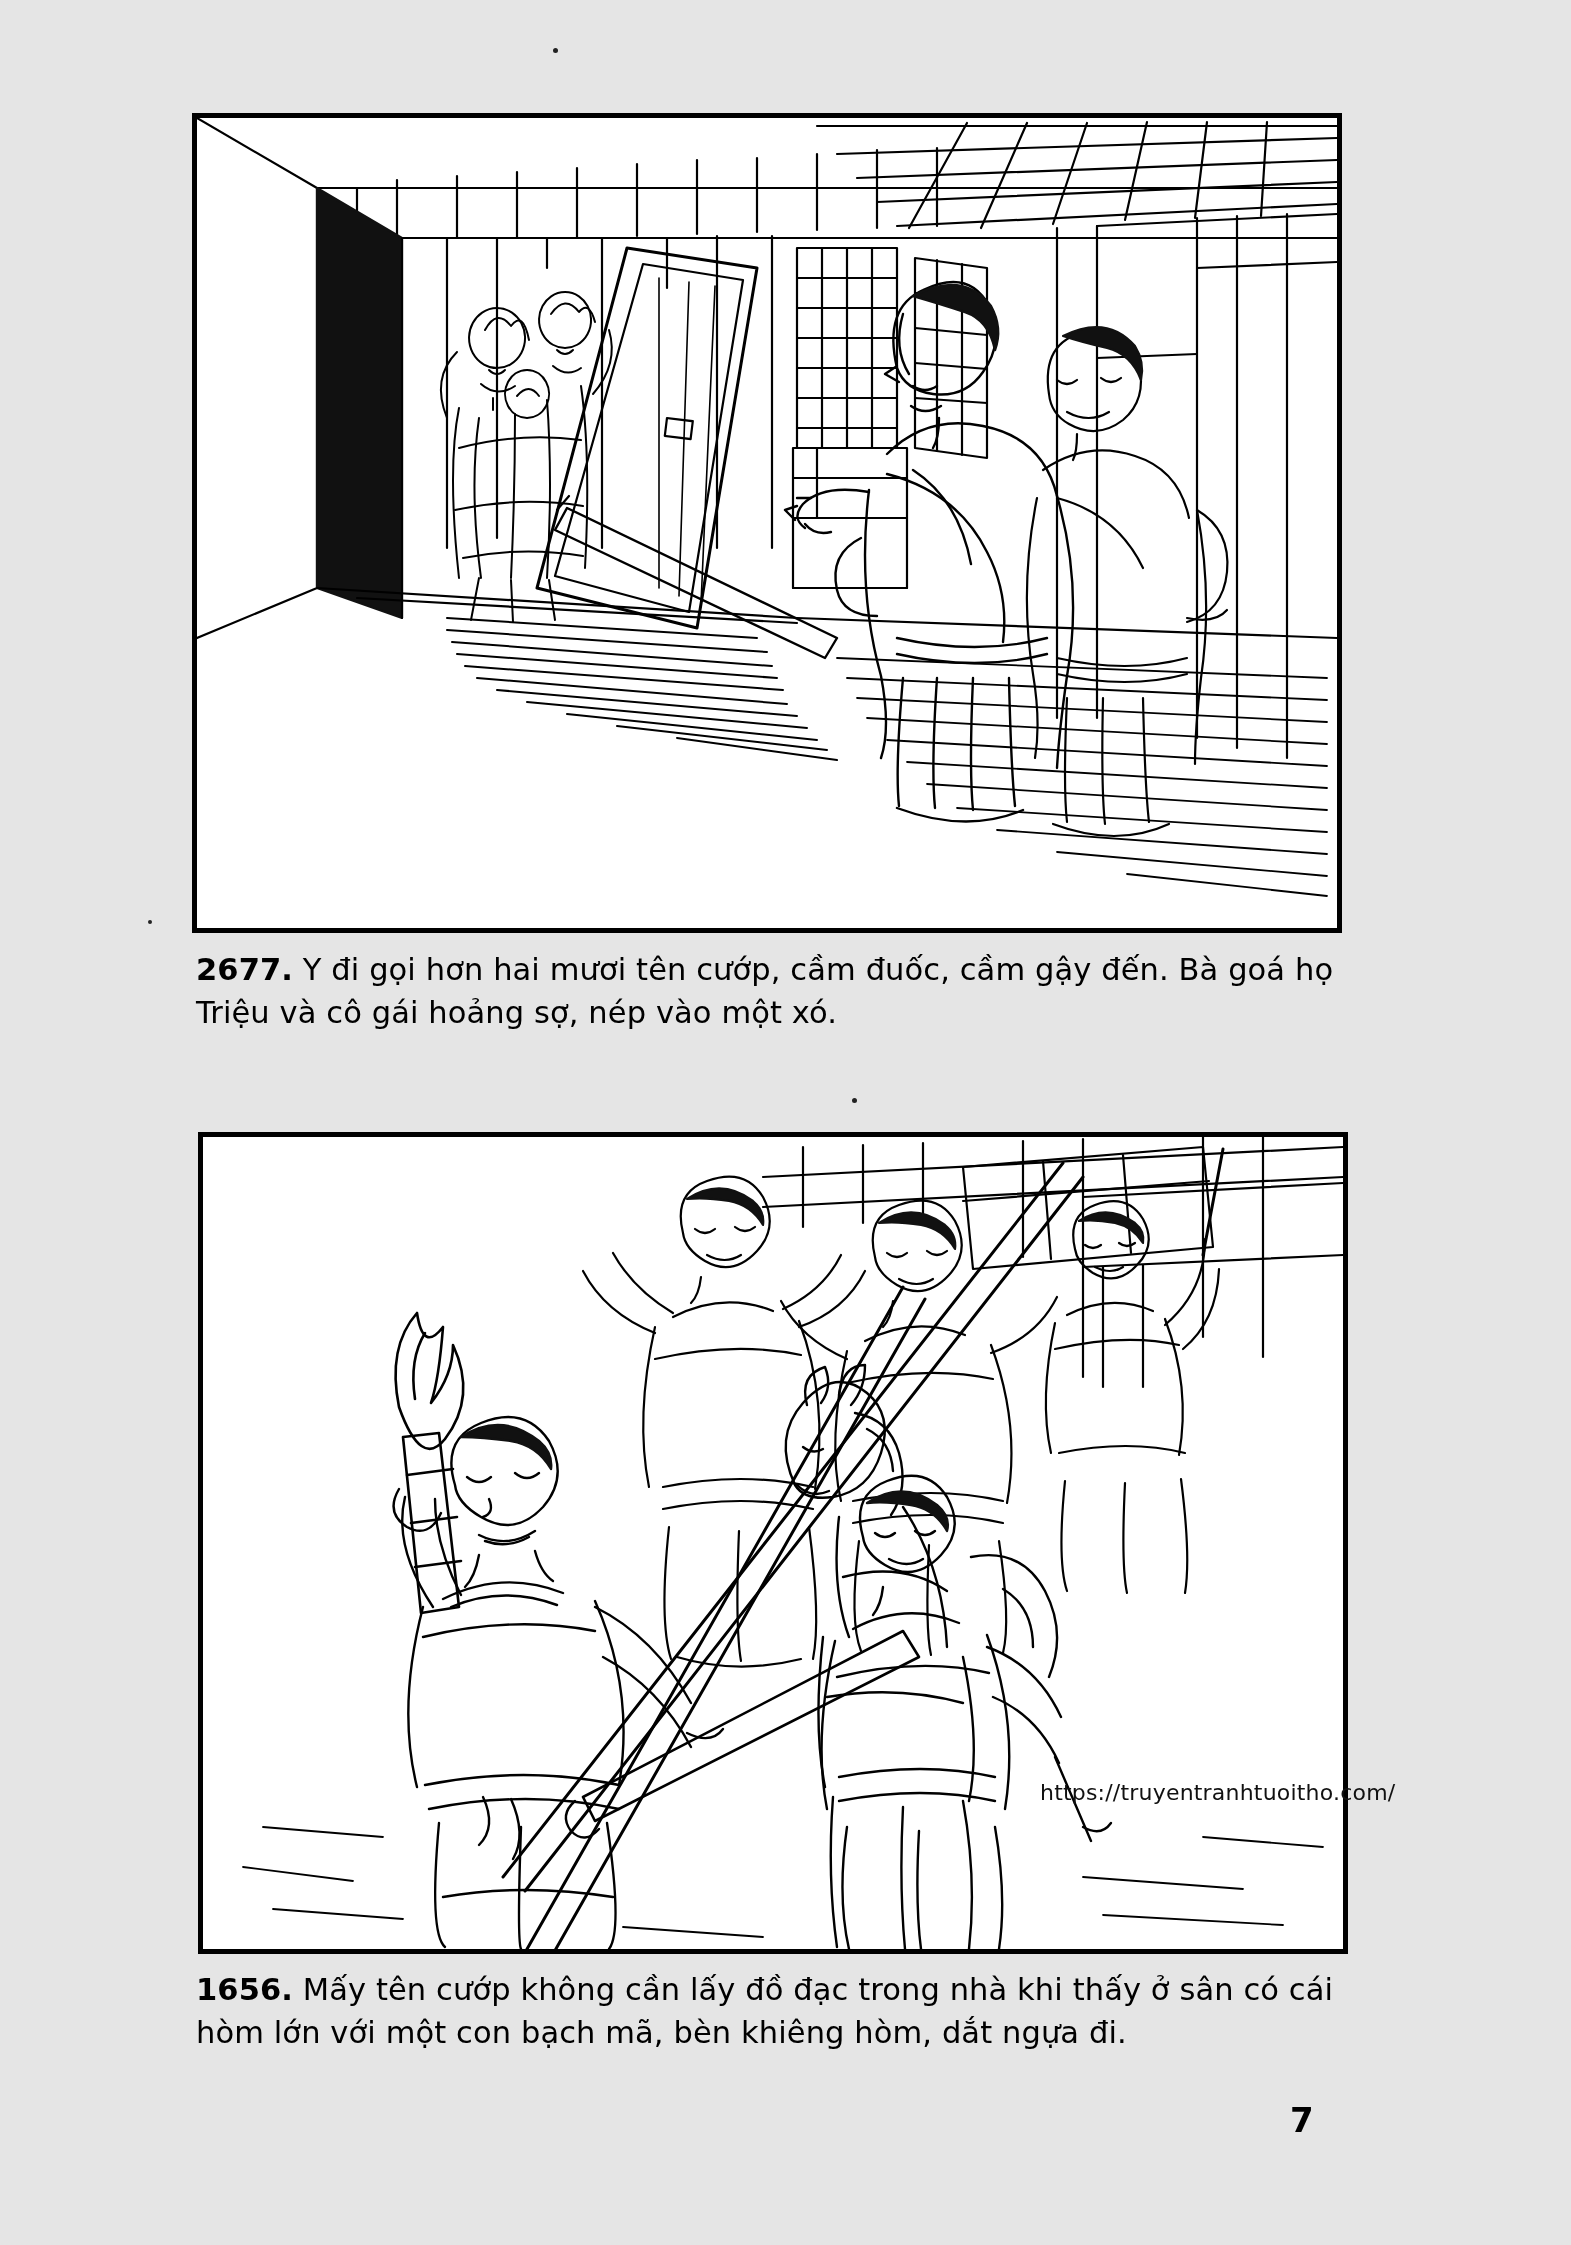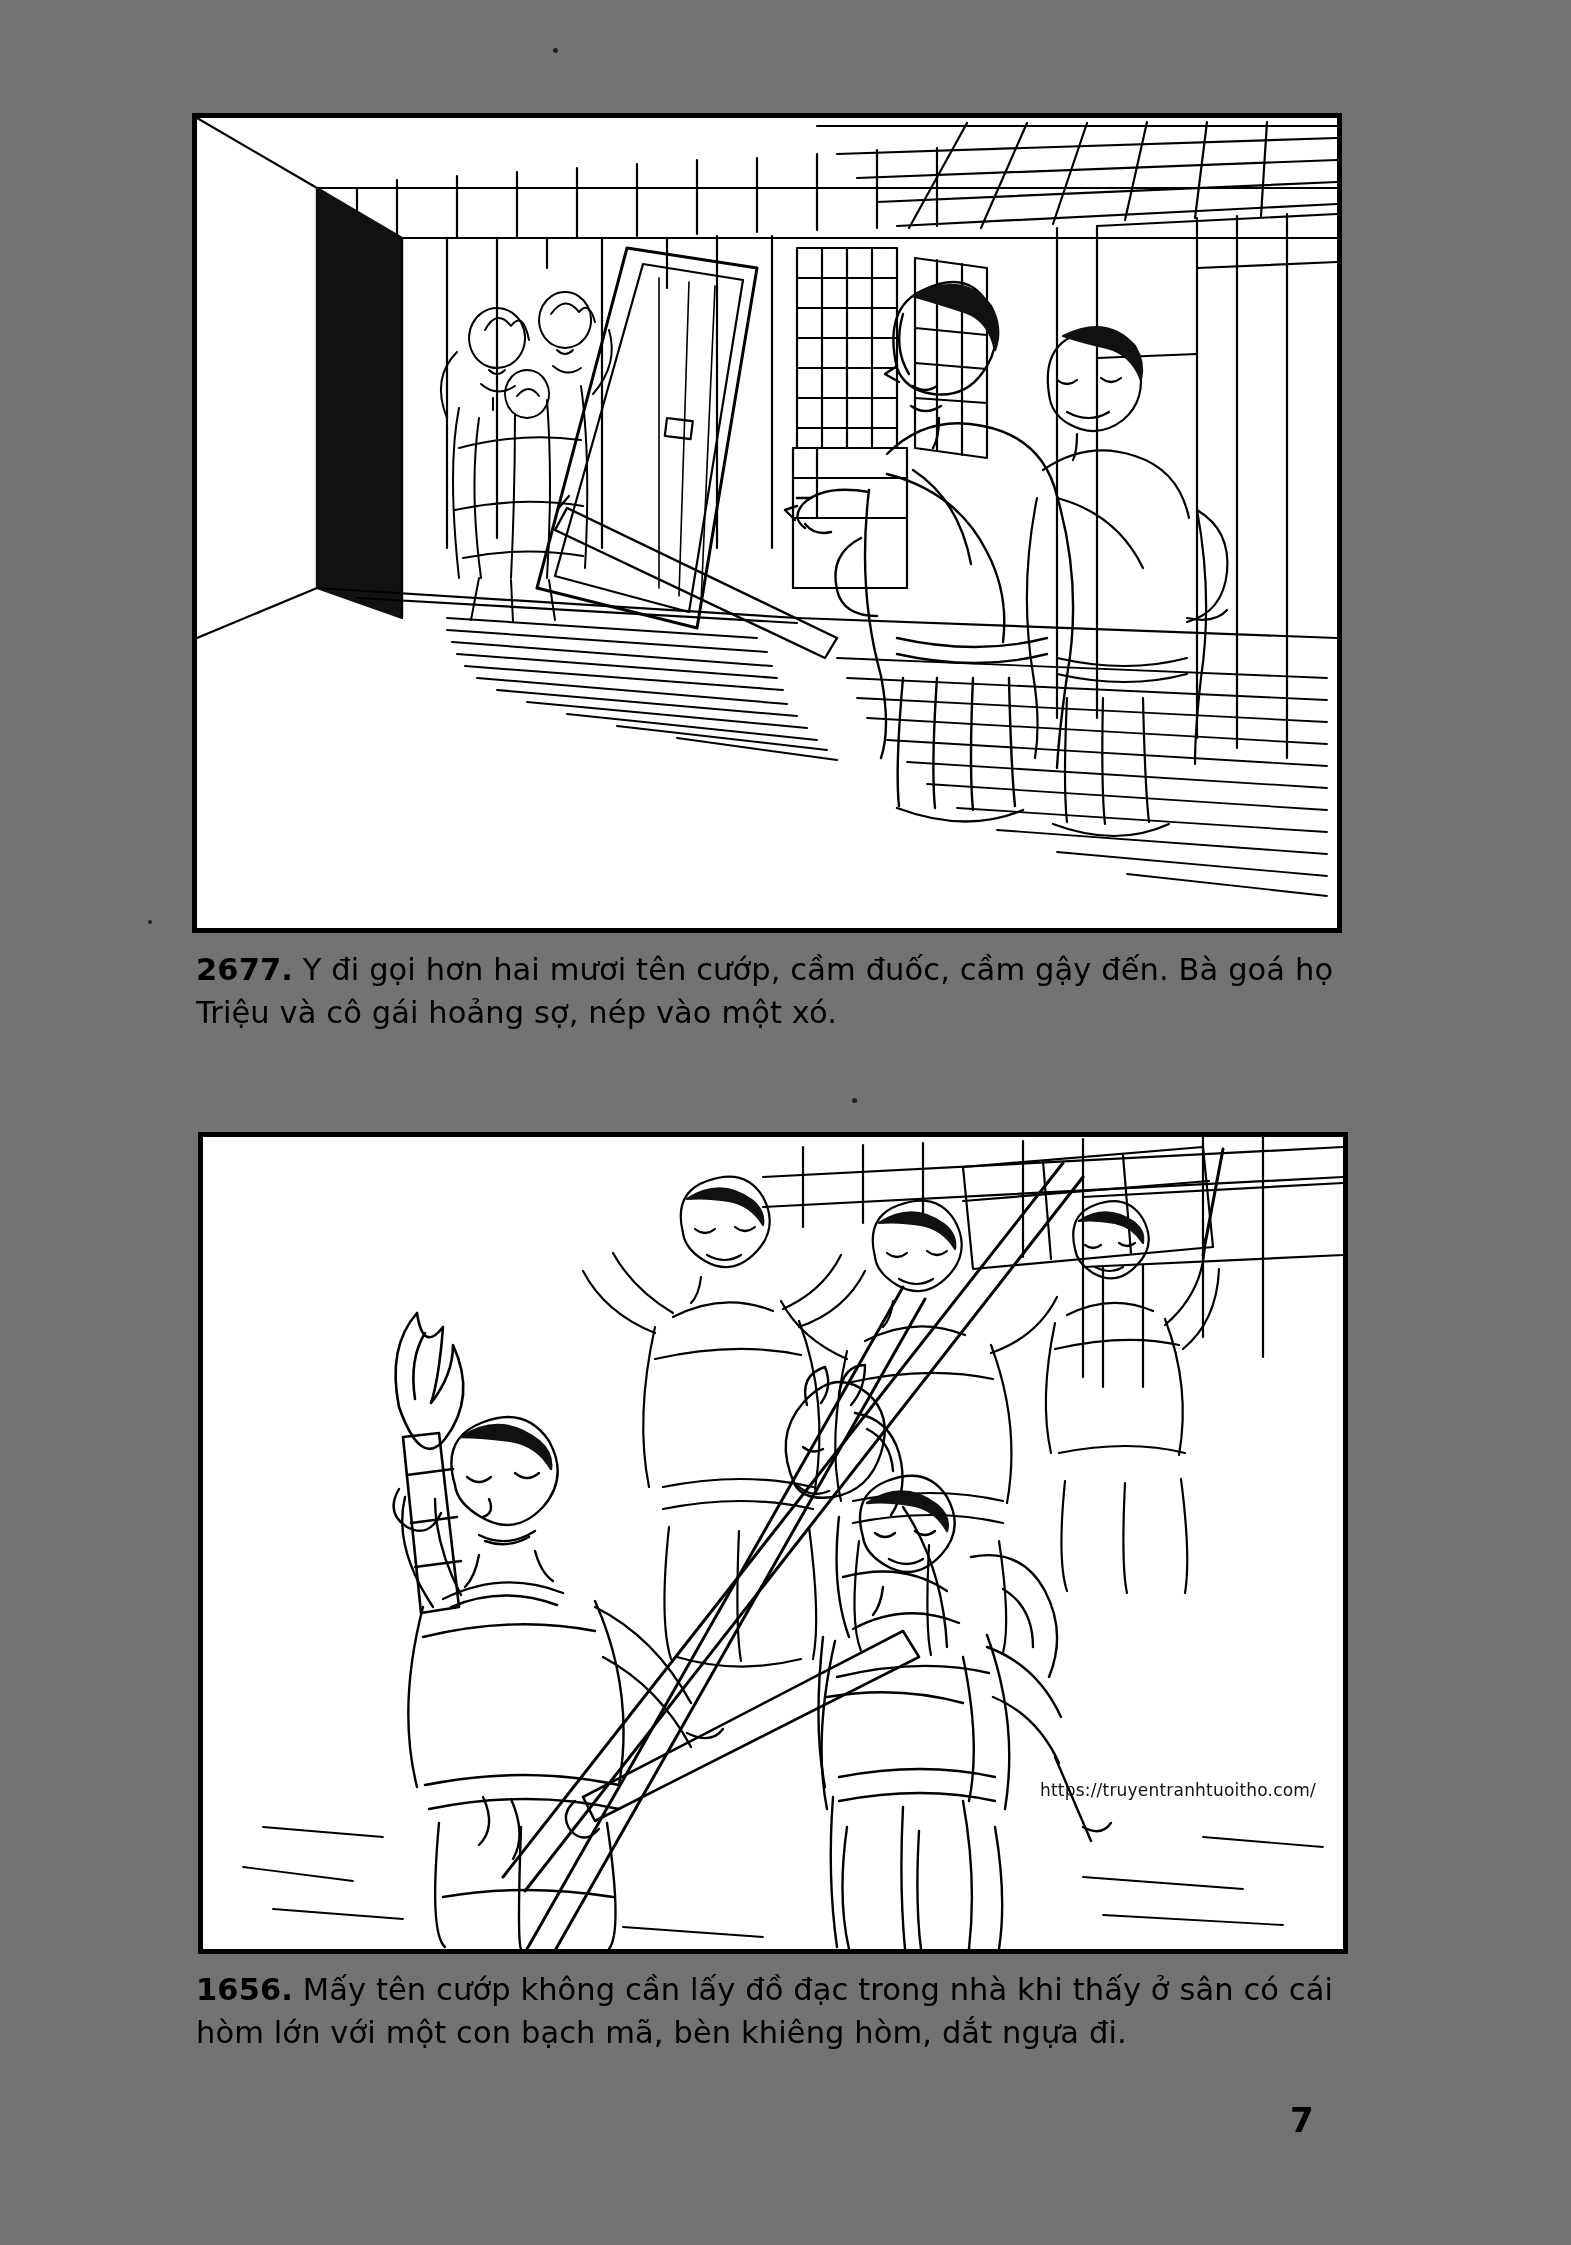--- a/index.html
+++ b/index.html
@@ -10,21 +10,21 @@
   body {
     width: 1571px;
     height: 2245px;
     position: relative;
     font-family: "Liberation Sans", sans-serif;
     overflow: hidden;
   }
   .page {
     position: absolute;
     inset: 0;
-    background: #737373;
+    background: #e5e5e5;
   }
 
   
   .panel {
     position: absolute;
     border: 5px solid #000;
     background: #ffffff;
     overflow: hidden;
   }
   #panel-1 {
@@ -71,21 +71,21 @@
   .caption .body {
     font-weight: normal;
   }
 
   
   #watermark {
     position: absolute;
     left: 1040px;
     top: 1780px;
     font-family: "DejaVu Sans", sans-serif;
-    font-size: 17px;
+    font-size: 22px;
     color: #111;
     letter-spacing: 0.2px;
     white-space: nowrap;
   }
 
   
   #page-number {
     position: absolute;
     left: 1290px;
     top: 2100px;

